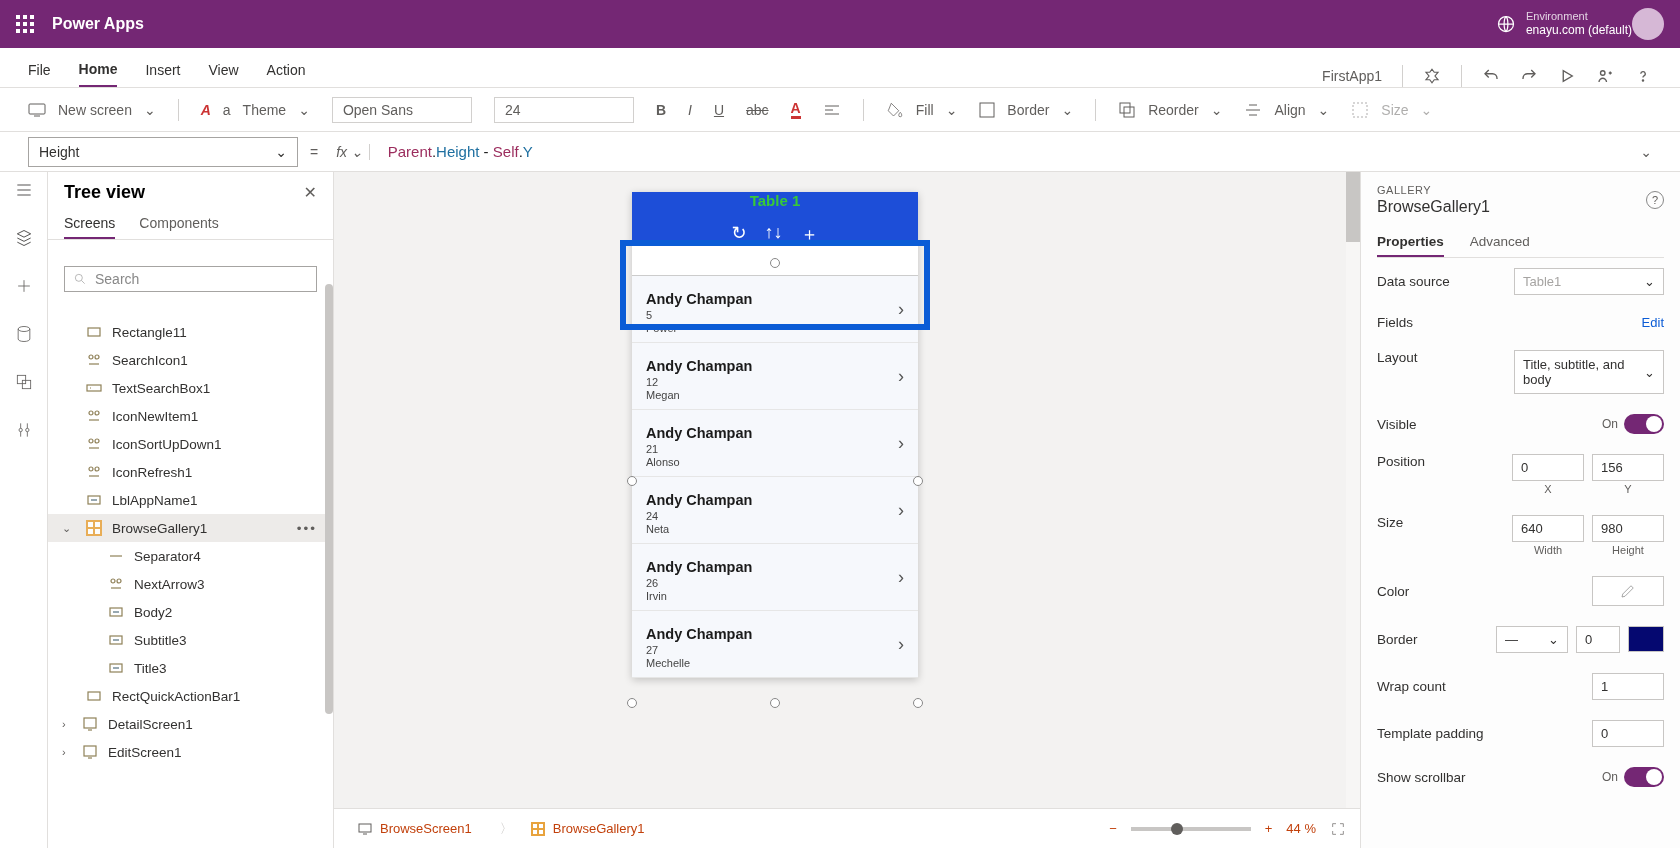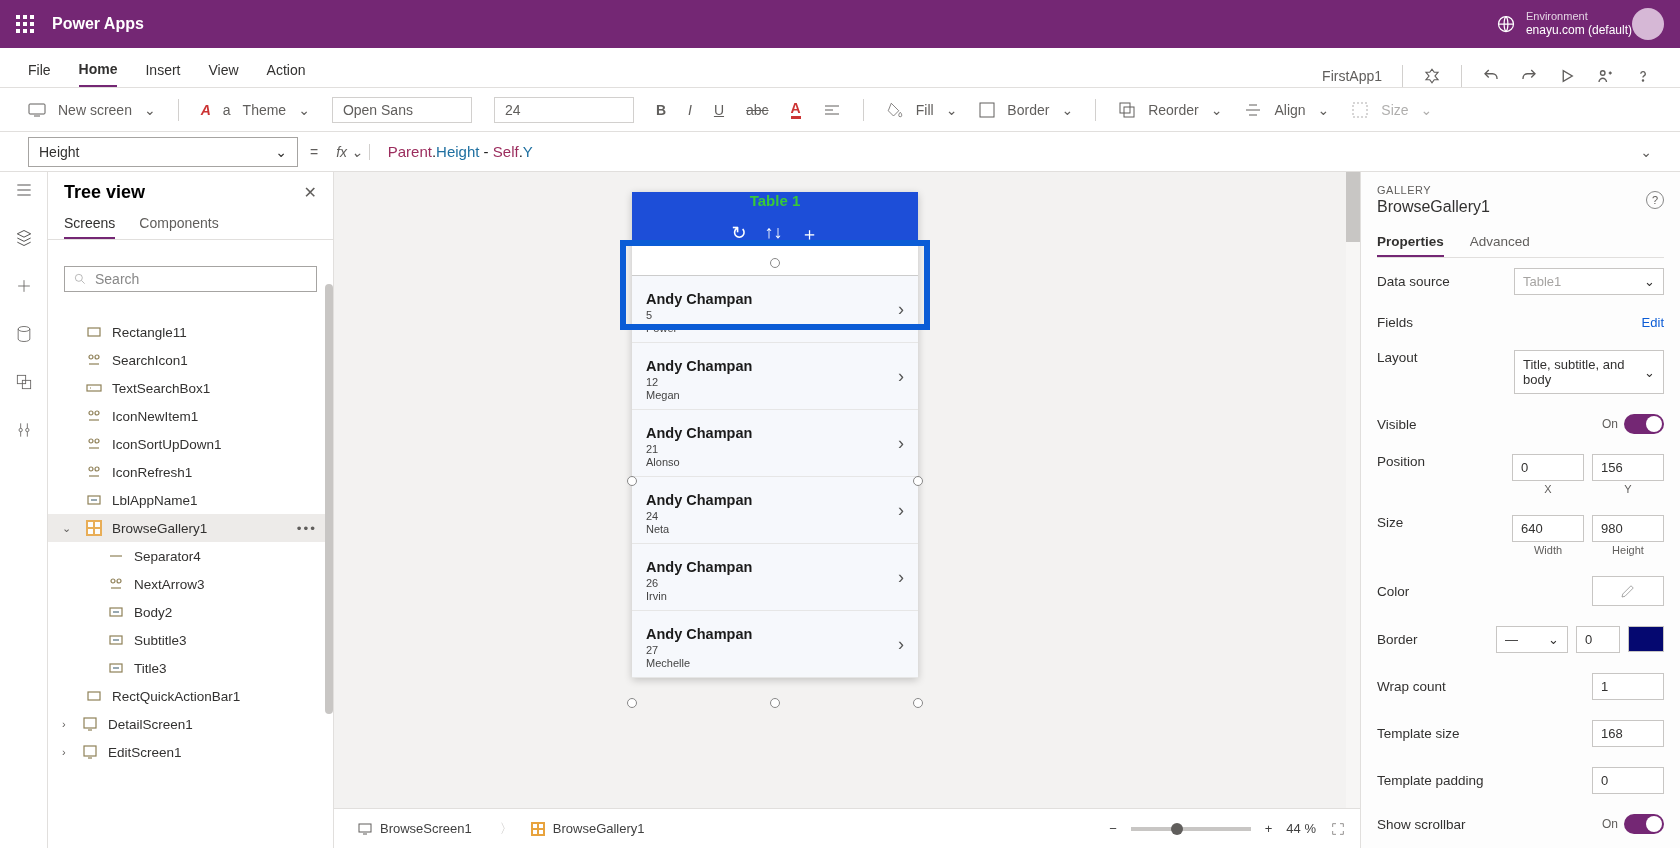--- a/index.html
+++ b/index.html
@@ -79,21 +79,21 @@
   .phone-list { }
   .p-item { padding: 6px 14px 8px 14px; border-bottom: 1px solid #e6e6e6; position: relative; background: #f6f8fc; }
   .p-item .t { font-weight: 600; font-size: 14.5px; color: #1b1b1b; margin-top: 9px; }
   .p-item .s1 { font-size: 11px; color: #444; margin-top: 2px; }
   .p-item .s2 { font-size: 11px; color: #444; margin-top: 1px; }
   .p-item .arr { position: absolute; right: 14px; top: 50%; transform: translateY(-50%); color: #555; font-size: 18px; }
   .handle { position: absolute; width: 10px; height: 10px; background: #fff; border: 1px solid #888; border-radius: 50%; }
   .bottom-handles { position: absolute; left: 298px; top: 526px; width: 286px; pointer-events: none; }
   .mid-handles  { position: absolute; left: 298px; top: 304px; width: 286px; pointer-events: none; }
 
-  .canvas-footer { position: absolute; left: 0; right: 0; bottom: 0; height: 40px; background: #fff; border-top: 1px solid #e1dfdd; display: flex; align-items: center; padding: 0 14px; gap: 8px; color: #404040; font-size: 13px; }
+  .canvas-footer { position: absolute; left: 0; right: 0; bottom: 0; height: 40px; background: #fff; border-top: 1px solid #e1dfdd; display: flex; align-items: center; padding: 0 14px; gap: 8px; color: #c2410c; font-size: 13px; }
   .crumb { display: flex; align-items: center; gap: 8px; padding: 4px 10px; }
   .crumb.sep::before { content: "〉"; margin-right: 10px; color: #c8c6c4; }
 
   
   .props { width: 320px; background: #fdfdfd; border-left: 1px solid #e1dfdd; padding: 12px 16px 0 16px; display: flex; flex-direction: column; overflow: hidden; }
   .props .caption { font-size: 11px; letter-spacing: .5px; color: #605e5c; text-transform: uppercase; }
   .props .name { font-size: 16px; color: #323130; margin-top: 2px; }
   .ptabs { display: flex; gap: 26px; margin-top: 12px; border-bottom: 1px solid #e1dfdd; }
   .ptab { padding: 6px 0; font-size: 13.5px; color: #605e5c; cursor: pointer; }
   .ptab.active { border-bottom: 2px solid #742774; color: #323130; font-weight: 600; }
@@ -627,26 +627,20 @@
         <div class="color-swatch"></div>
       </div>
     </div>
     <div class="prow">
       <span class="lab">Wrap count</span>
       <div class="pinput small">
           <span>1</span>
         </div>
     </div>
     <div class="prow">
-      <span class="lab">Template size</span>
-      <div class="pinput small">
-          <span>168</span>
-        </div>
-    </div>
-    <div class="prow">
       <span class="lab">Template padding</span>
       <div class="pinput small">
           <span>0</span>
         </div>
     </div>
     <div class="prow">
       <span class="lab">Show scrollbar</span>
       <div style="display:flex;align-items:center">
           <span class="on-label">On</span>
           <div class="toggle"></div>

